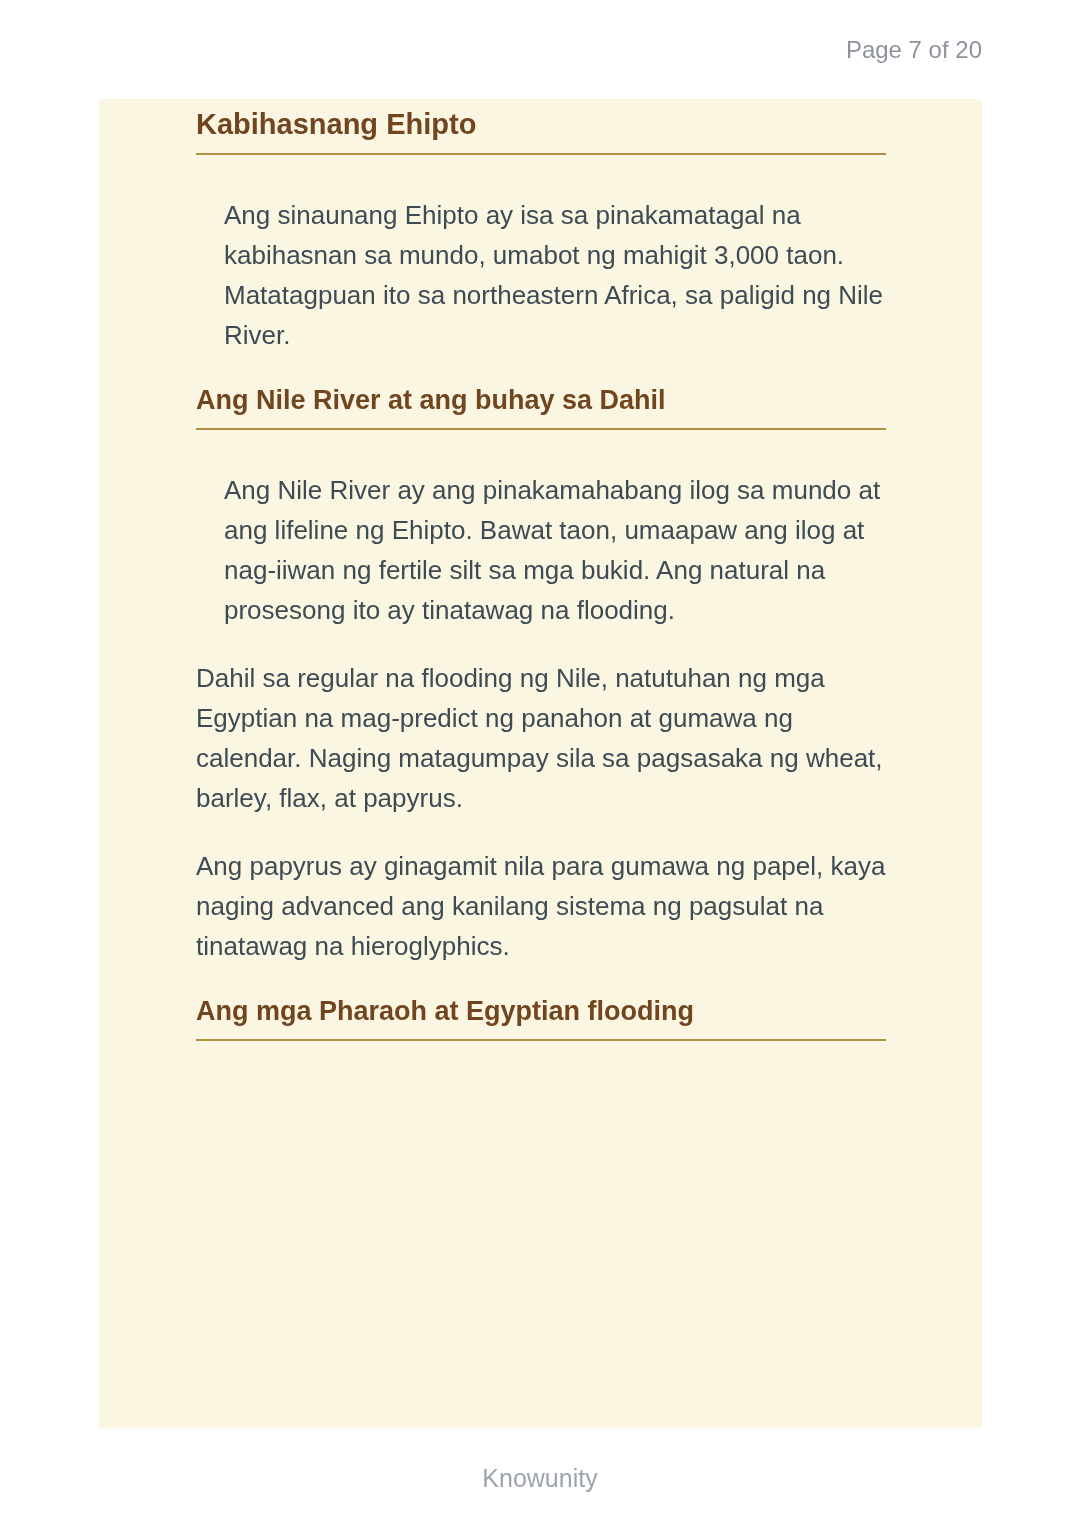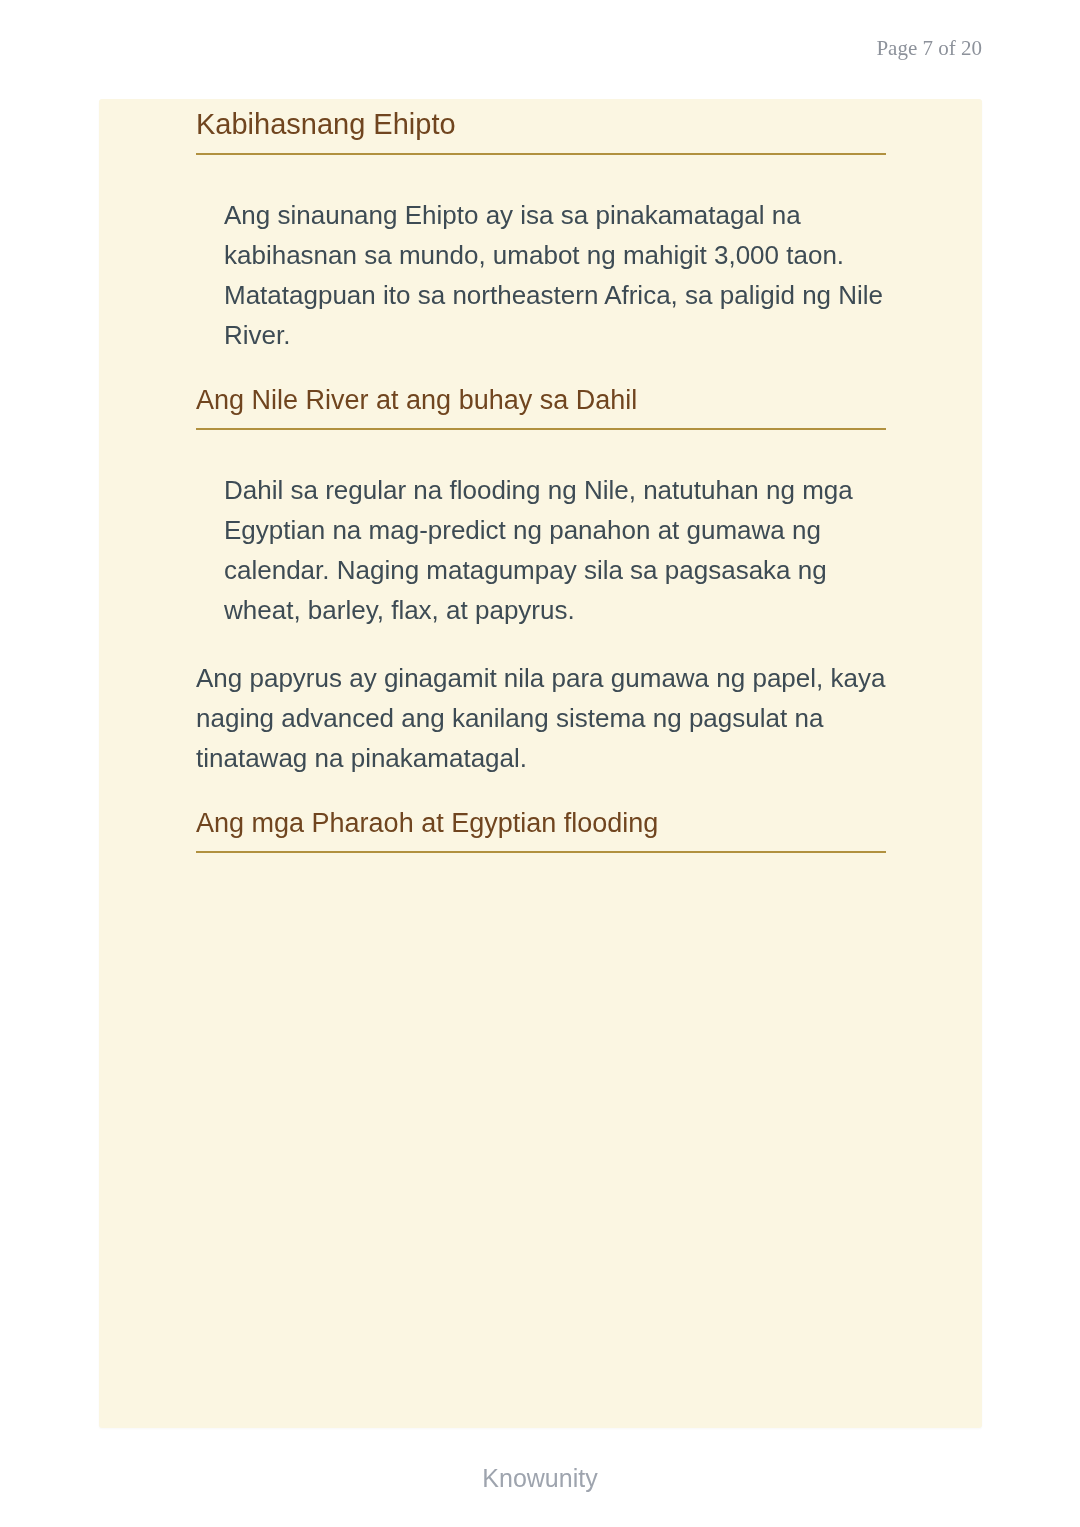--- a/index.html
+++ b/index.html
@@ -8,40 +8,40 @@
     height: 1527px;
     position: relative;
     background: #ffffff;
     font-family: "Liberation Sans", "DejaVu Sans", sans-serif;
     overflow: hidden;
   }
   .page-indicator {
     position: absolute;
     top: 36px;
     right: 98px;
-    font-family: Liberation Serif, serif;
-    font-size: 21px;
+    font-family: Liberation Sans, sans-serif;
+    font-size: 24px;
     color: var(--page-indicator, #8d929b);
   }
   .card {
     position: absolute;
     left: 99px;
     top: 99px;
     width: 883px;
     height: 1329px;
     box-sizing: border-box;
     padding: 6px 96px 0 97px;
     background: var(--card-bg, #fbf6e2);
     border-radius: 3px;
     box-shadow: 0 1px 2px rgba(0,0,0,0.03);
   }
   .section-title {
     font-size: 27px;
     line-height: 35px;
-    font-weight: 400;
+    font-weight: 700;
     color: var(--heading, #70451f);
     margin: 20px 0 0 0;
   }
   .section:first-child .section-title {
     margin-top: 0;
     font-size: 29px;
     line-height: 38px;
   }
   .title-rule {
     border: none;
@@ -80,22 +80,23 @@
     <hr class="title-rule">
     <div class="paragraphs">
           <p>Ang sinaunang Ehipto ay isa sa pinakamatagal na kabihasnan sa mundo, umabot ng mahigit 3,000 taon. Matatagpuan ito sa northeastern Africa, sa paligid ng Nile River.</p>
         </div>
   </section>
 
   <section class="section">
     <h2 class="section-title">Ang Nile River at ang buhay sa Dahil</h2>
     <hr class="title-rule">
     <div class="paragraphs">
+          <p>Ang Nile River ay ang pinakamahabang ilog sa mundo at ang lifeline ng Ehipto. Bawat taon, umaapaw ang ilog at nag-iiwan ng fertile silt sa mga bukid. Ang natural na prosesong ito ay tinatawag na flooding.</p>
           <p>Dahil sa regular na flooding ng Nile, natutuhan ng mga Egyptian na mag-predict ng panahon at gumawa ng calendar. Naging matagumpay sila sa pagsasaka ng wheat, barley, flax, at papyrus.</p>
-          <p>Ang papyrus ay ginagamit nila para gumawa ng papel, kaya naging advanced ang kanilang sistema ng pagsulat na tinatawag na pinakamatagal.</p>
+          <p>Ang papyrus ay ginagamit nila para gumawa ng papel, kaya naging advanced ang kanilang sistema ng pagsulat na tinatawag na hieroglyphics.</p>
         </div>
   </section>
 
   <section class="section">
     <h2 class="section-title">Ang mga Pharaoh at Egyptian flooding</h2>
     <hr class="title-rule">
   </section>
 </div>
 </div>
 

